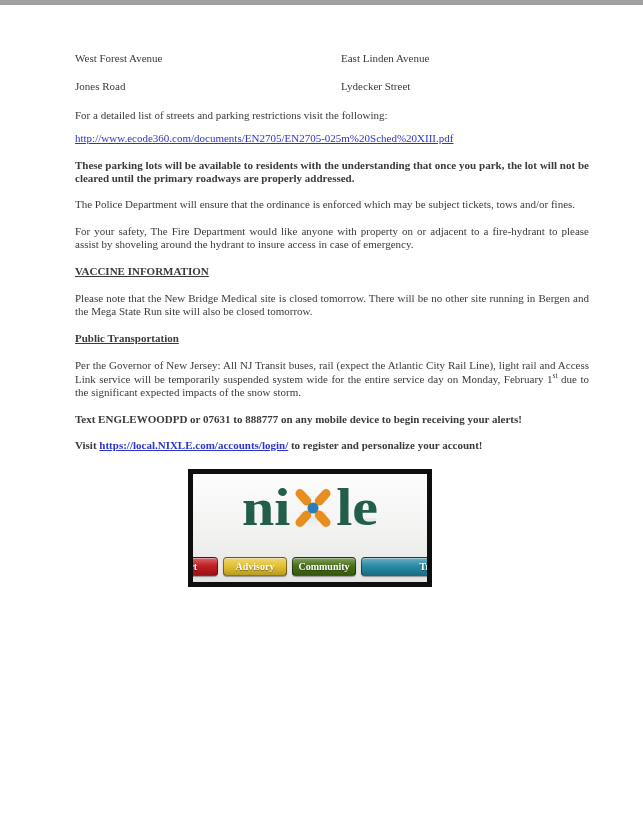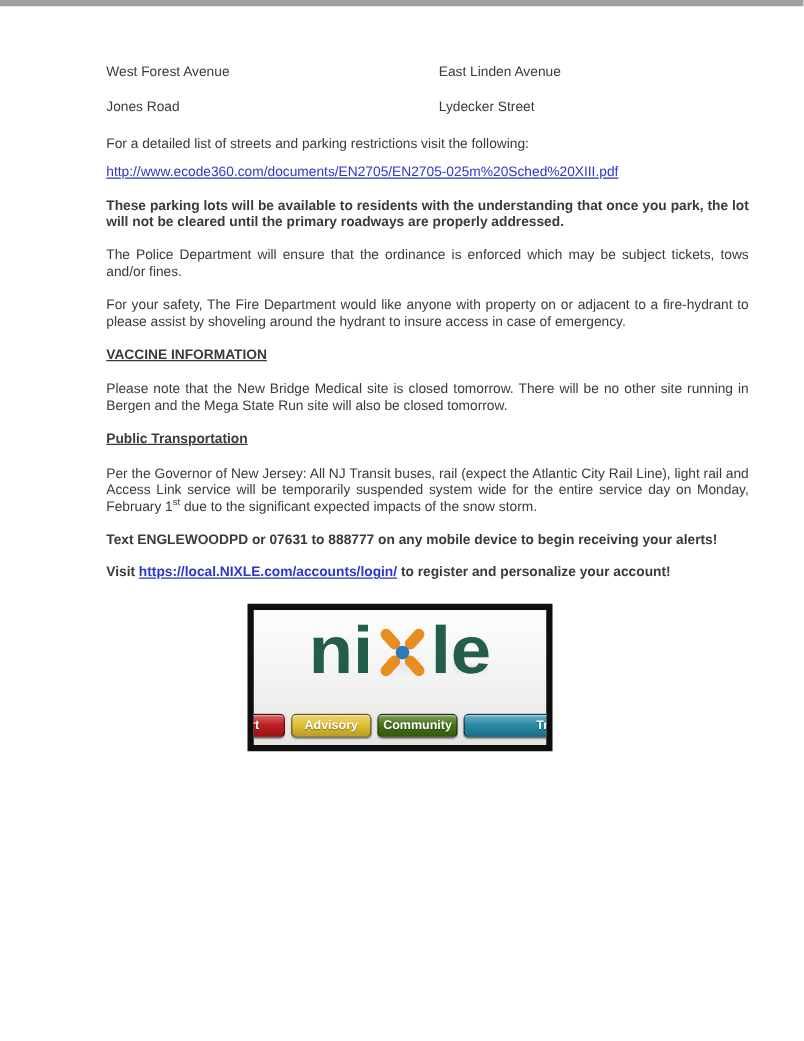--- a/index.html
+++ b/index.html
@@ -9,22 +9,22 @@
     background:#ffffff;
     overflow:hidden;
     font-family:"Liberation Sans", sans-serif;
     color:#3a3a3a;
   }
   .topbar{
     position:absolute;top:0;left:0;width:643px;height:5px;
     background:#a0a0a0;
   }
   .content{
-    position:absolute;top:52px;left:85px;width:514px;
-    font-size:11px;line-height:13.4px;
+    position:absolute;top:52px;left:75px;width:514px;
+    font-size:11px;line-height:13.4px;font-family:Liberation Serif, serif;
   }
   .streets{
     display:grid;grid-template-columns:266px auto;
     row-gap:15px;margin-bottom:15px;
   }
   p{margin:10px 0 13px 0;}
   .just{text-align:justify;}
   .bold{font-weight:bold;}
   .heading{font-weight:bold;text-decoration:underline;margin-bottom:14px;}
   .nolead{margin-bottom:0;}

